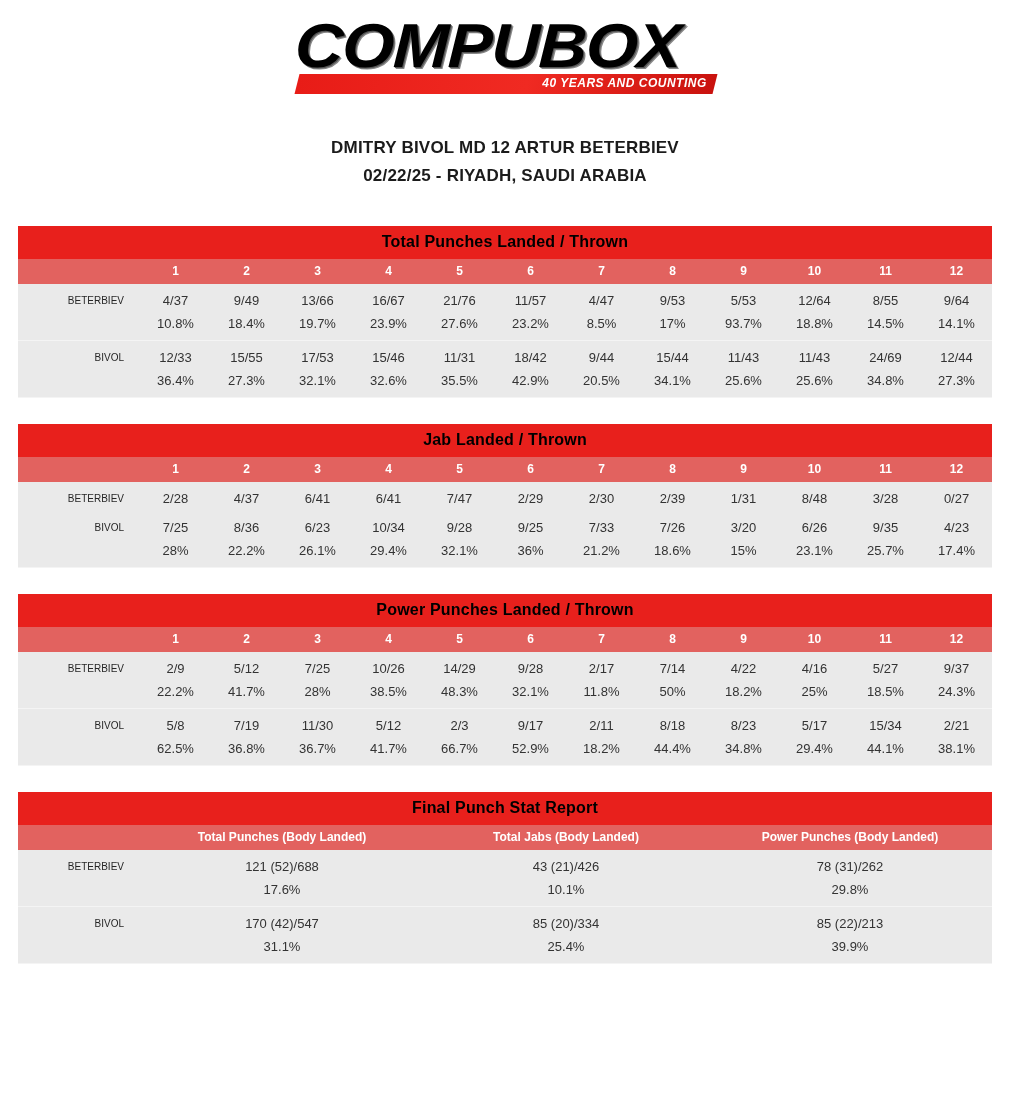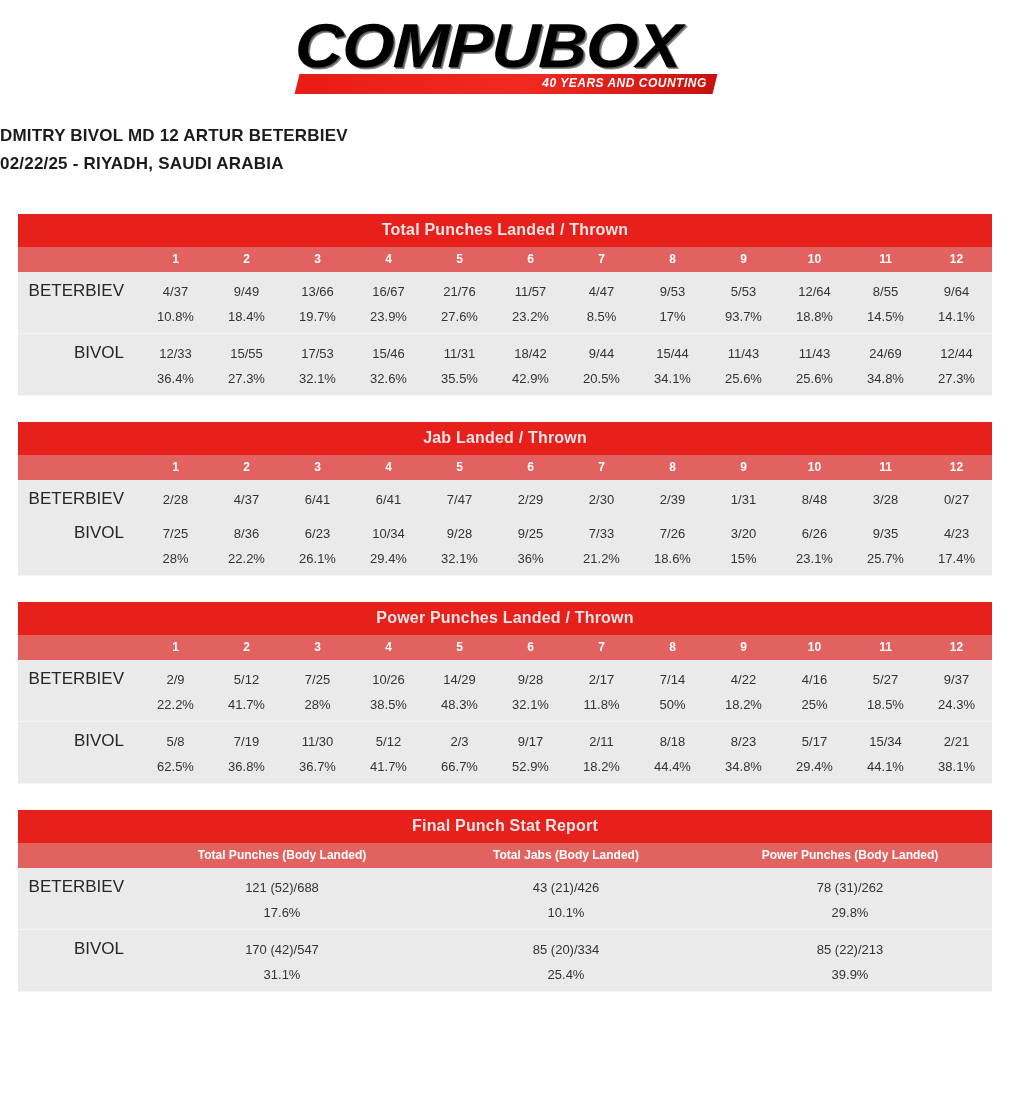--- a/index.html
+++ b/index.html
@@ -58,21 +58,22 @@
     font-size: 12px;
     font-weight: bold;
     font-style: italic;
     letter-spacing: 0.5px;
     transform: skewX(14deg);
     white-space: nowrap;
   }
 
   
   .fight-title {
-    margin-top: 24px;
+    text-align: center;
+    margin-top: 36px;
   }
   .fight-title .line {
     font-size: 17px;
     font-weight: bold;
     color: #1b1b1b;
     letter-spacing: 0.2px;
     line-height: 28px;
   }
 
   
@@ -82,21 +83,21 @@
   }
   .stat-table {
     width: 974px;
     margin-bottom: 26px;
     background: #eaeaea;
     border-collapse: collapse;
     table-layout: fixed;
   }
   .stat-table .title-row th {
     background: #e8201c;
-    color: #e5e5e5;
+    color: #000000;
     font-size: 16px;
     font-weight: bold;
     text-align: center;
     padding: 7px 0 8px 0;
     letter-spacing: 0.2px;
   }
   .stat-table .head-row th {
     background: #e2625f;
     color: #ffffff;
     font-size: 12px;
@@ -111,21 +112,21 @@
     font-size: 13px;
     color: #333333;
     text-align: center;
     padding: 7px 0;
     background: #eaeaea;
   }
   .stat-table td.name-cell {
     text-align: right;
     padding-right: 16px;
     color: #262626;
-    font-size: 17px;
+    font-size: 10px;
   }
   .stat-table tr.pct-row td {
     border-bottom: 1px solid #f4f4f4;
   }
   .stat-table tr.stat-row td {
     padding-top: 9px;
     padding-bottom: 5px;
   }
   .stat-table tr.pct-row td {
     padding-top: 3px;

